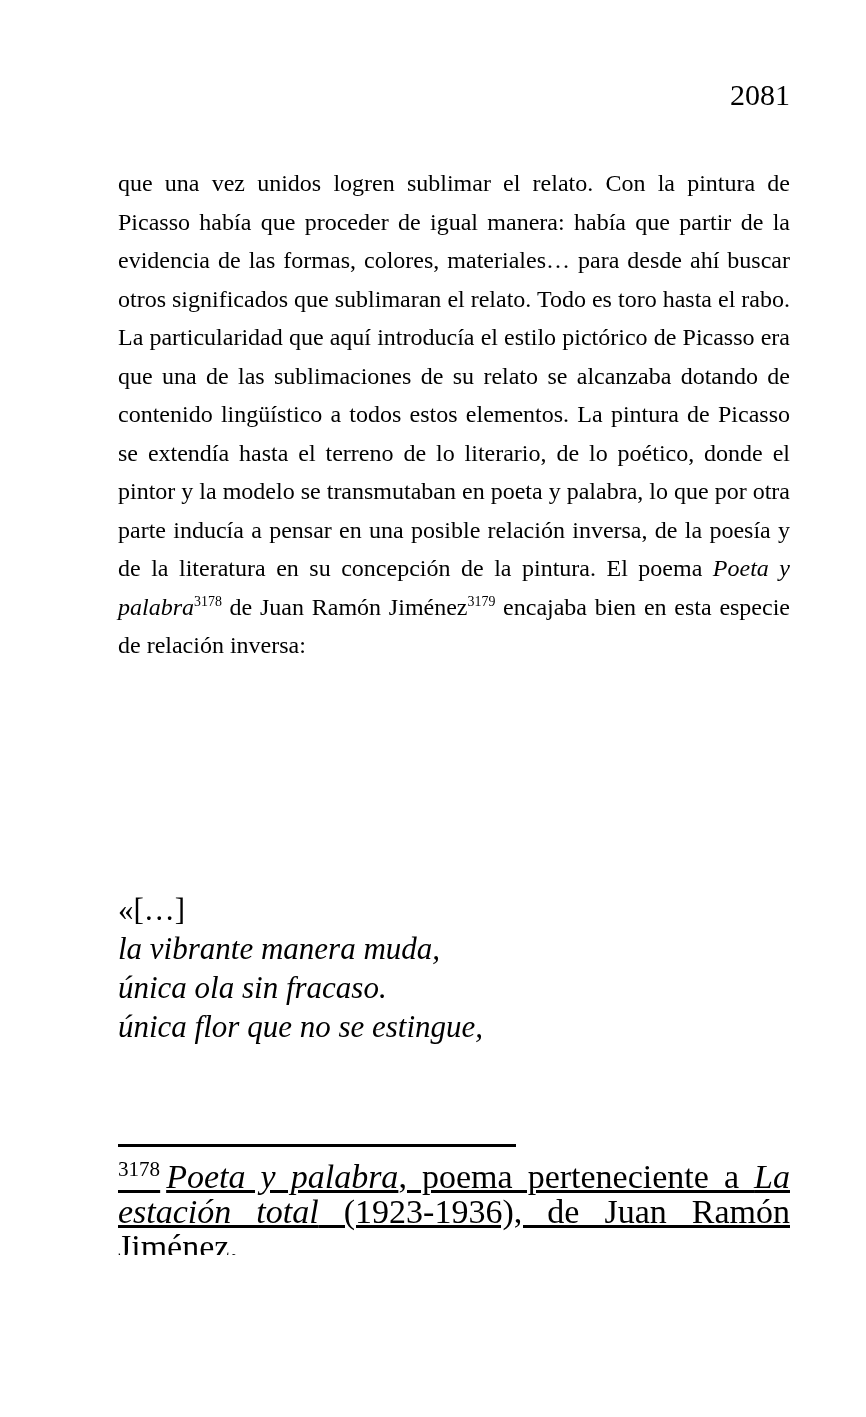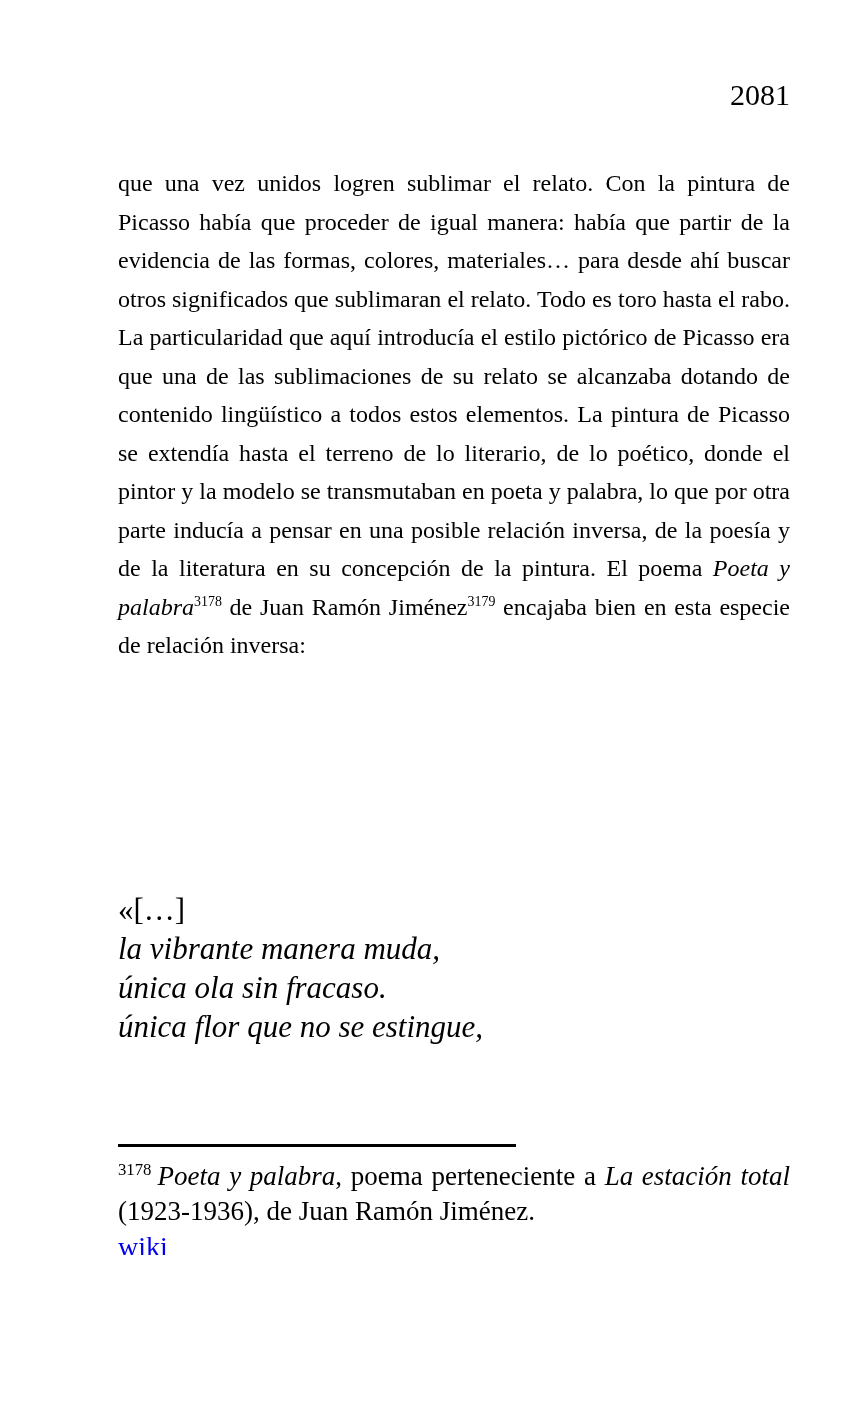--- a/index.html
+++ b/index.html
@@ -63,24 +63,25 @@
     width: 672px;
   }
   .footnote-rule {
     width: 398px;
     border: none;
     border-top: 3px solid #000000;
     margin: 0 0 12px 0;
   }
   .footnote {
     margin: 0;
-    font-size: 27px;
+    font-size: 34px;
     line-height: 35px;
     text-align: justify;
     text-justify: inter-word;
+    text-decoration: underline;
   }
   .footnote .fn-marker {
     font-size: 0.62em;
     line-height: 0;
     vertical-align: super;
     margin-right: 6px;
   }
   .wiki-link {
     display: inline-block;
     font-size: 28px;

